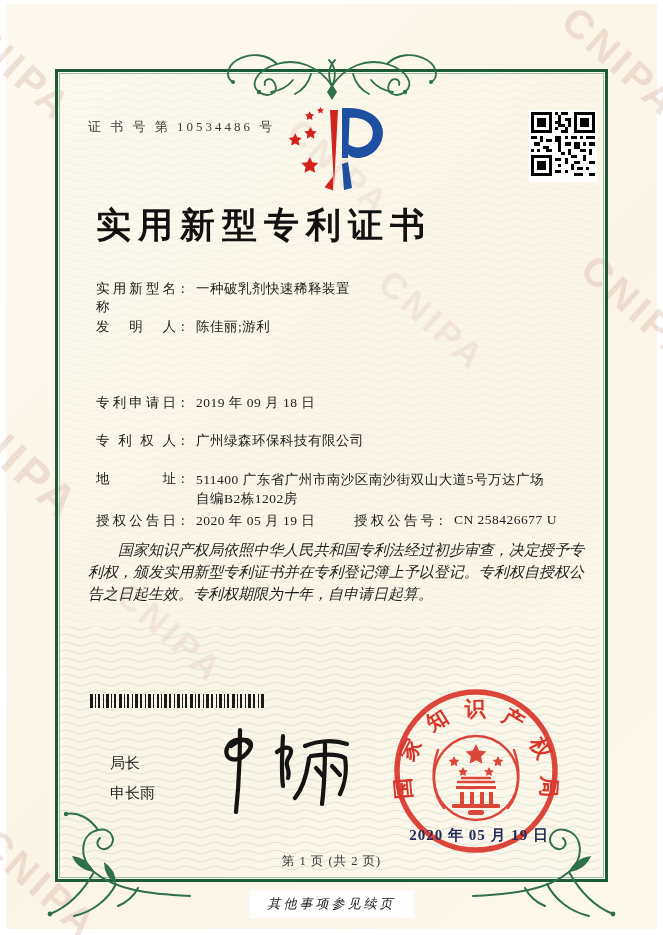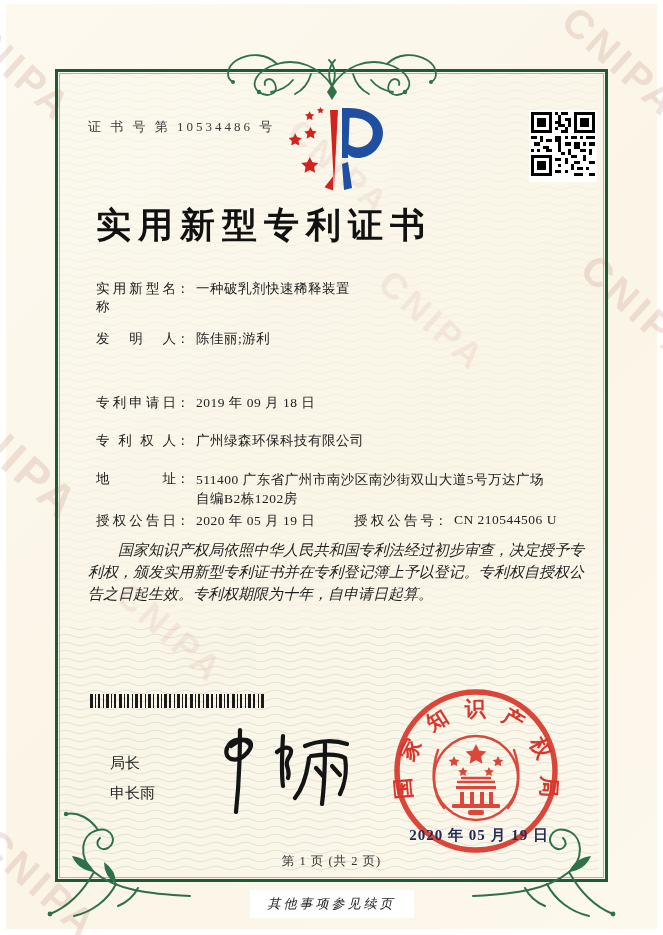--- a/index.html
+++ b/index.html
@@ -206,21 +206,21 @@
         </g>
       </svg>
     </div>
 
     <div class="title">实用新型专利证书</div>
 
     <div class="row" style="top:276px">
       <span class="flabel">实用新型名称</span><span class="colon">：</span>
       <span class="fvalue">一种破乳剂快速稀释装置</span>
     </div>
-    <div class="row" style="top:326px">
+    <div class="row" style="top:314px">
       <span class="flabel">发明人</span><span class="colon">：</span>
       <span class="fvalue">陈佳丽;游利</span>
     </div>
     <div class="row" style="top:390px">
       <span class="flabel">专利申请日</span><span class="colon">：</span>
       <span class="fvalue">2019 年 09 月 18 日</span>
     </div>
     <div class="row" style="top:428px">
       <span class="flabel">专利权人</span><span class="colon">：</span>
       <span class="fvalue">广州绿森环保科技有限公司</span>
@@ -228,21 +228,21 @@
     <div class="row" style="top:466px">
       <span class="flabel">地址</span><span class="colon">：</span>
       <span class="fvalue pre">511400 广东省广州市南沙区南沙街双山大道5号万达广场
 自编B2栋1202房</span>
     </div>
     <div class="row" style="top:508px">
       <span class="flabel">授权公告日</span><span class="colon">：</span>
       <span class="fvalue">2020 年 05 月 19 日</span>
       <span class="pair2">
         <span class="flabel">授权公告号</span><span class="colon">：</span>
-        <span class="fvalue">CN 210544506 U</span>
+        <span class="fvalue">CN 258426677 U</span>
       </span>
     </div>
 
     <div class="legal">
       <p>国家知识产权局依照中华人民共和国专利法经过初步审查，决定授予专利权，颁发实用新型专利证书并在专利登记簿上予以登记。专利权自授权公告之日起生效。专利权期限为十年，自申请日起算。</p>
     </div>
 
     <div class="barcode">
       <svg width="176" height="14" viewBox="0 0 176 14">
         <g fill="#1a1a1a">

